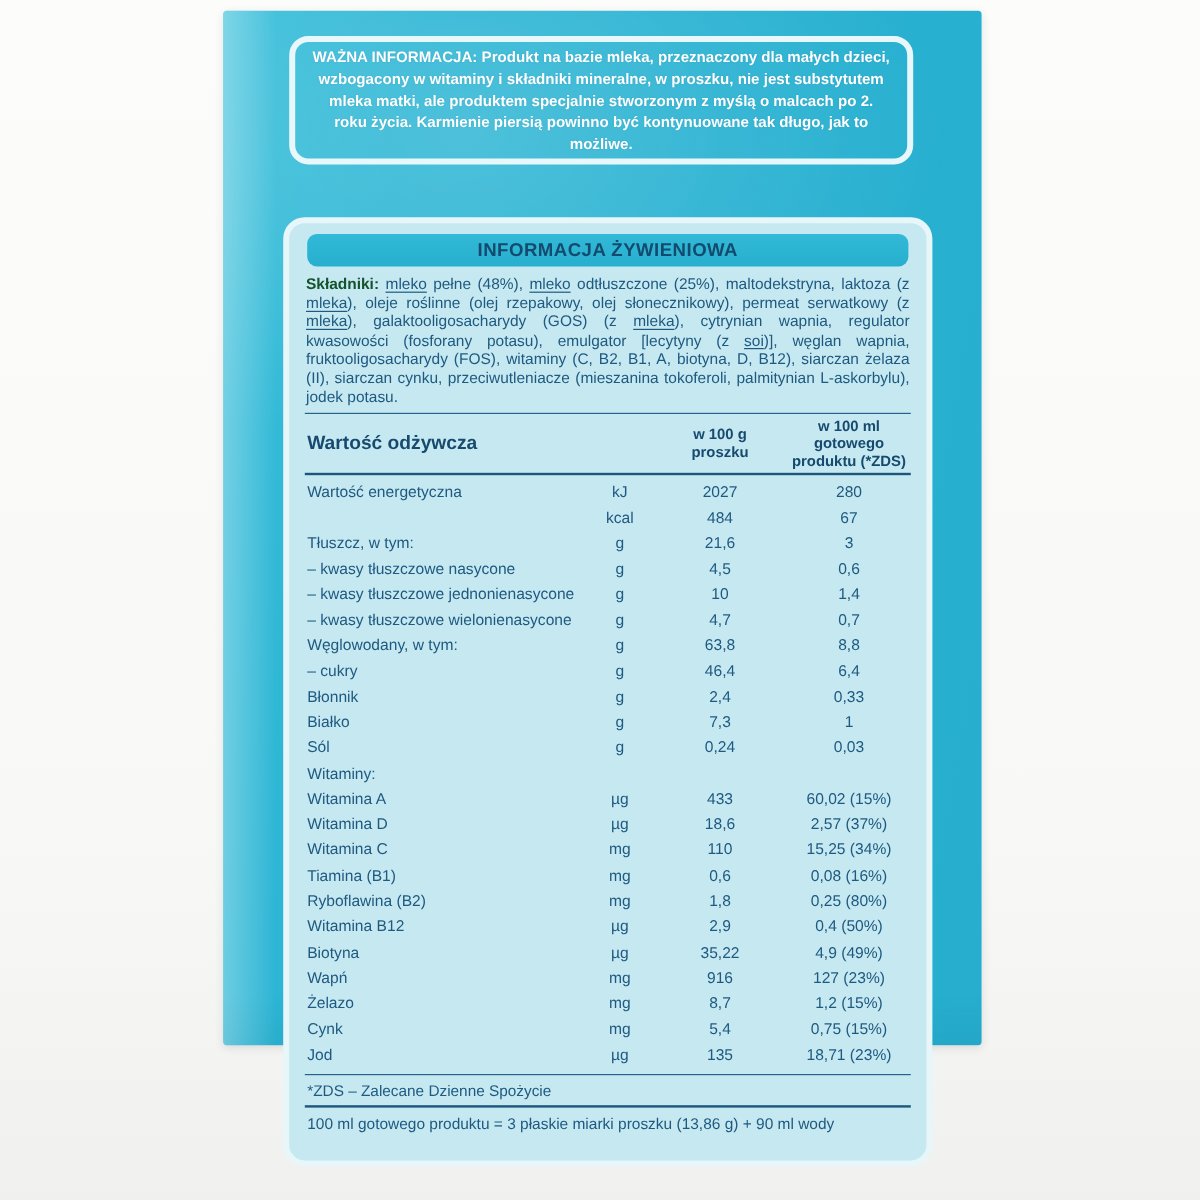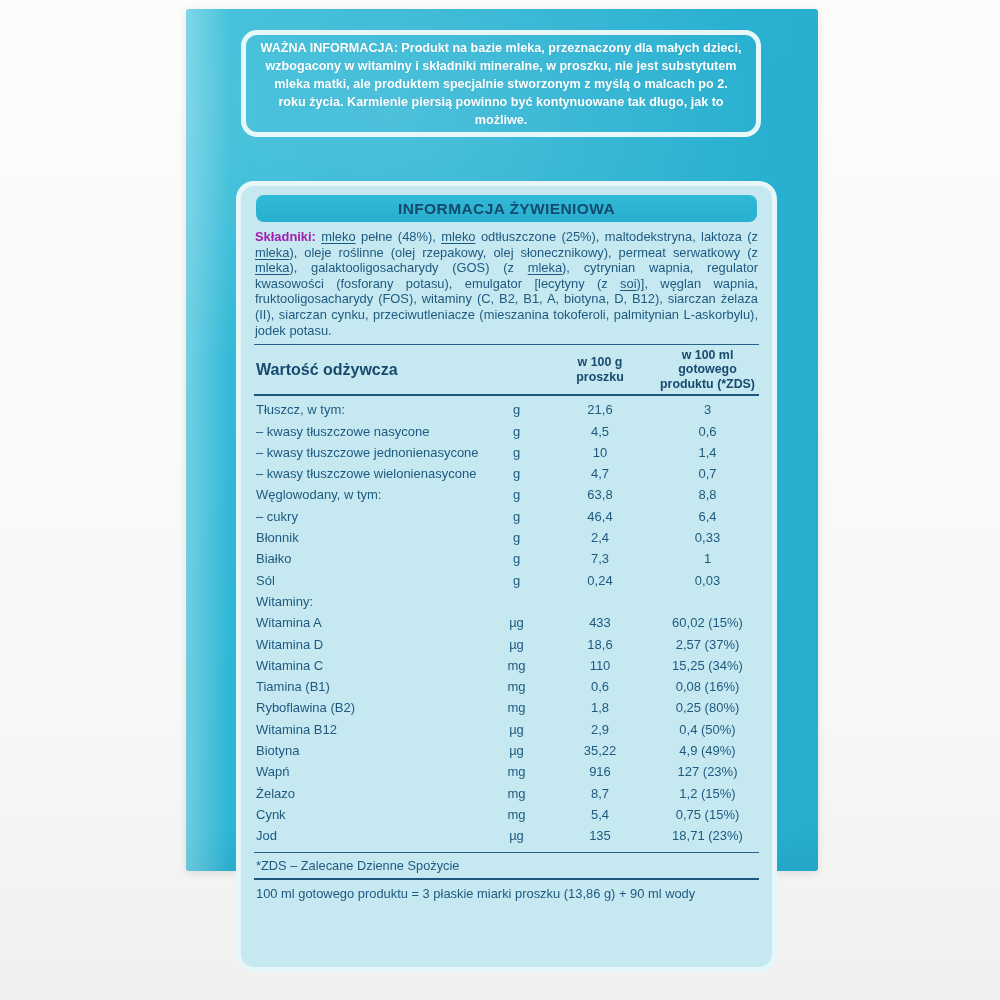--- a/index.html
+++ b/index.html
@@ -61,21 +61,21 @@
     font-size: 15.5px; font-weight: bold;
     letter-spacing: 0.4px;
   }
   .ingredients {
     font-size: 12.9px;
     line-height: 15.6px;
     text-align: justify;
     color: #1e5a80;
     margin: 2px 1px 0 1px;
   }
-  .ingredients b { color: #a21caf; }
+  .ingredients b { color: #14532d; }
   .ingredients .u { text-decoration: underline; text-underline-offset: 2px; }
   .rule { background: #23638c; border: none; }
   .rule.thin  { height: 1px; margin-top: 6px; }
   .rule.thick { height: 2px; background: #1d567c; }
   .thead {
     display: grid;
     grid-template-columns: 235px 55px 112px 1fr;
     align-items: center;
     min-height: 49px;
     padding: 2px 0;
@@ -142,20 +142,32 @@
 proszku</div>
       <div class="colh">w 100 ml
 gotowego
 produktu (*ZDS)</div>
     </div>
 
     <div class="rule thick"></div>
 
     <div id="rows">
         <div class="trow">
+          <div class="c c0">Wartość energetyczna</div>
+          <div class="c c1">kJ</div>
+          <div class="c c2">2027</div>
+          <div class="c c3">280</div>
+        </div>
+        <div class="trow">
+          <div class="c c0"></div>
+          <div class="c c1">kcal</div>
+          <div class="c c2">484</div>
+          <div class="c c3">67</div>
+        </div>
+        <div class="trow">
           <div class="c c0">Tłuszcz, w tym:</div>
           <div class="c c1">g</div>
           <div class="c c2">21,6</div>
           <div class="c c3">3</div>
         </div>
         <div class="trow">
           <div class="c c0">– kwasy tłuszczowe nasycone</div>
           <div class="c c1">g</div>
           <div class="c c2">4,5</div>
           <div class="c c3">0,6</div>

